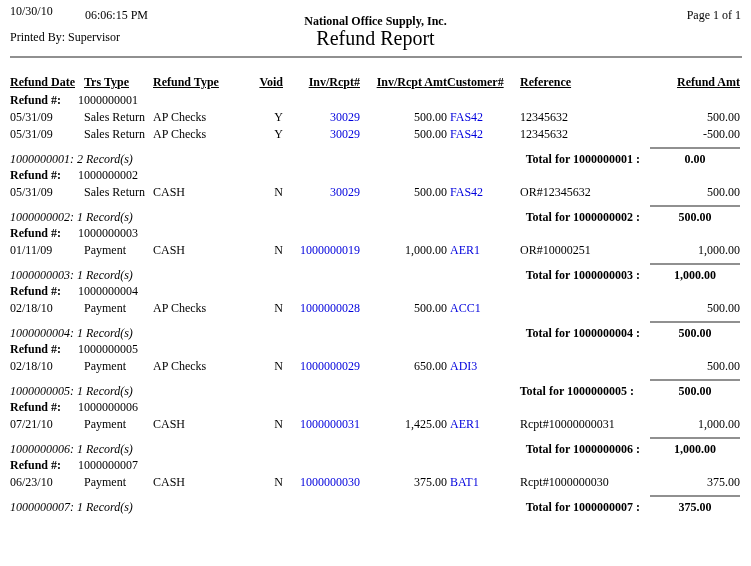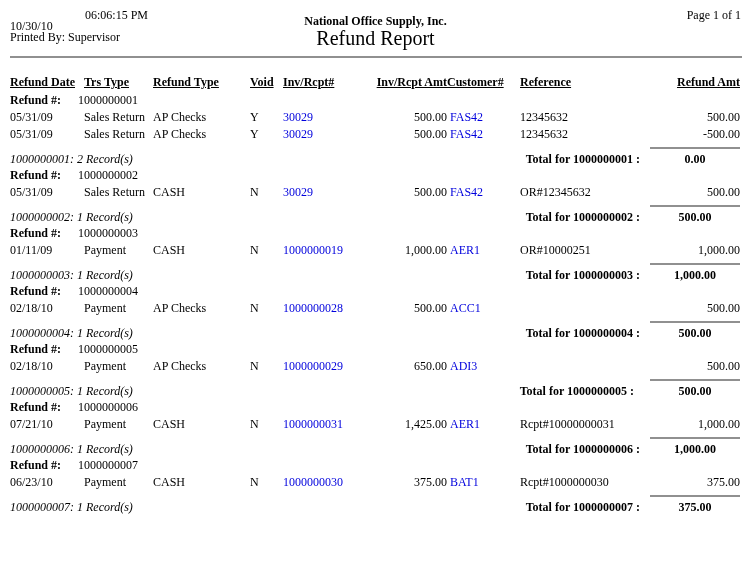--- a/index.html
+++ b/index.html
@@ -5,34 +5,34 @@
   :root { --link:#0000dd; --gray:#909090; }
   * { box-sizing:border-box; }
   html,body { margin:0; padding:0; background:#fff; }
   .report {
     position:relative; width:751px; height:566px; overflow:hidden;
     background:#fff; color:#000;
     font-family:"Liberation Serif", "DejaVu Serif", serif; font-size:12px;
   }
   
   .hdr { position:relative; height:66px; }
-  .hdr .h-date     { position:absolute; left:10px;  top:19px; }
+  .hdr .h-date     { position:absolute; left:10px;  top:4px; }
   .hdr .h-time     { position:absolute; left:85px;  top:8px; }
   .hdr .h-company  { position:absolute; left:0; right:0; top:14px; text-align:center; font-weight:bold; }
   .hdr .h-page     { position:absolute; right:10px; top:8px; }
   .hdr .h-printed  { position:absolute; left:10px;  top:30px; }
   .hdr .h-title    { position:absolute; left:0; right:0; top:27px; text-align:center; font-weight:normal; font-size:20px; }
   .hdr .h-rule     { position:absolute; left:10px; right:9px; top:56px; height:2px; background:var(--gray); }
   
   .grid {
     display:grid;
     grid-template-columns:73px 70px 97px 33px 77px 87px 71px 132px 90px;
     padding-left:10px; padding-right:3px;
   }
-  .a-c { text-align:left; }
+  .a-c { text-align:right; }
   .a-r { text-align:right; }
   
   .colhead { height:26px; padding-top:9px; font-weight:bold; white-space:nowrap; }
   .colhead span { text-decoration:underline; }
   
   .row { height:17px; line-height:17px; white-space:nowrap; }
   .c-trs  { padding-left:1px; }
   .c-cust { padding-left:3px; }
   .c-ref  { padding-left:2px; }
   .link { color:var(--link); cursor:pointer; }

